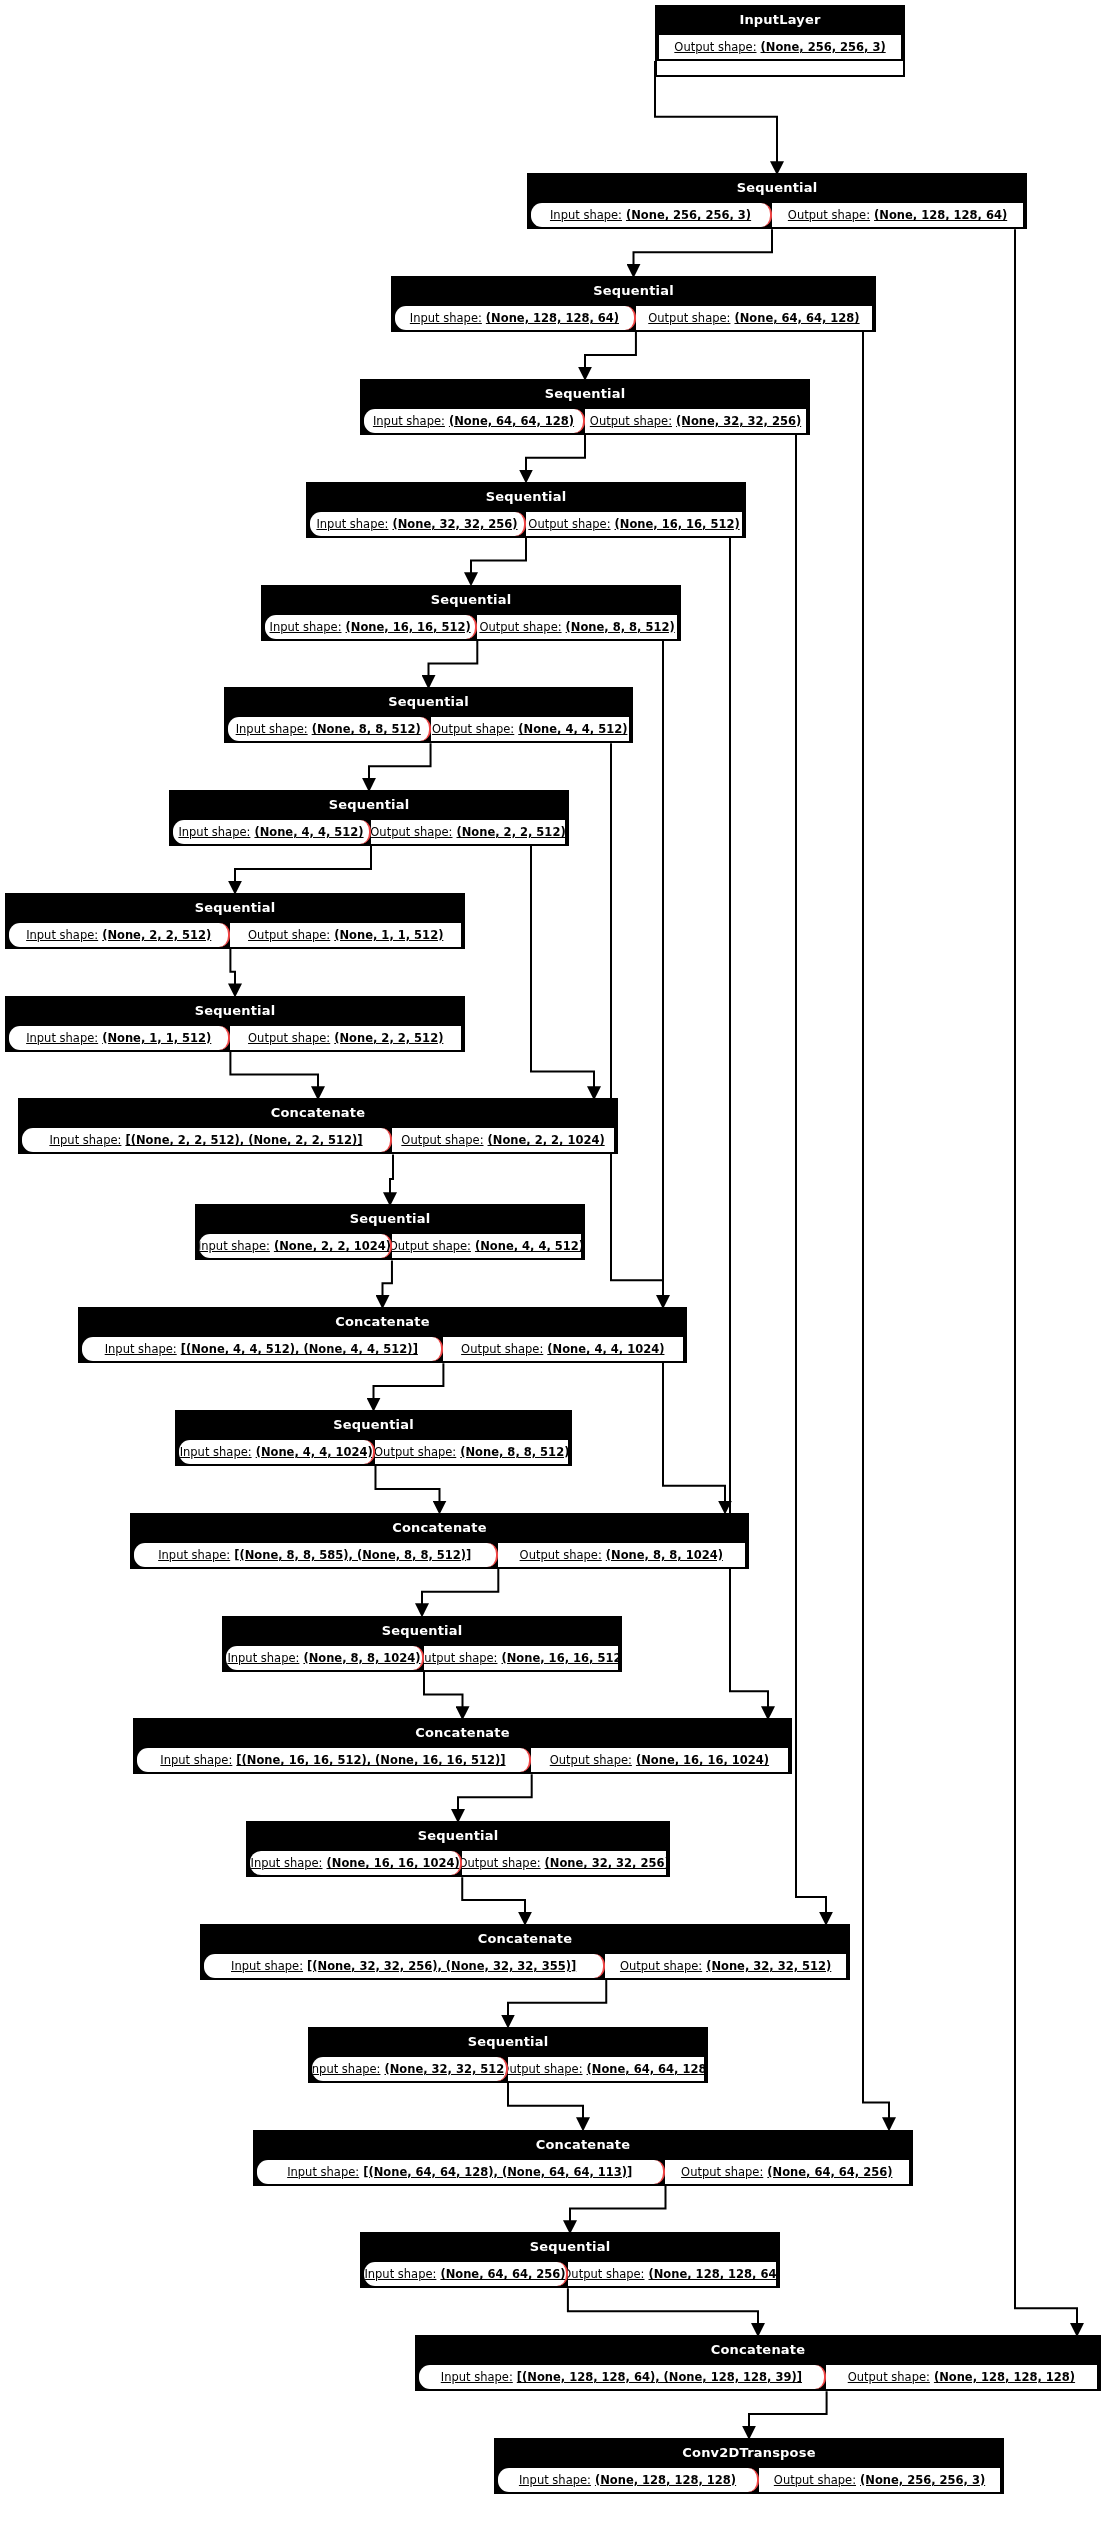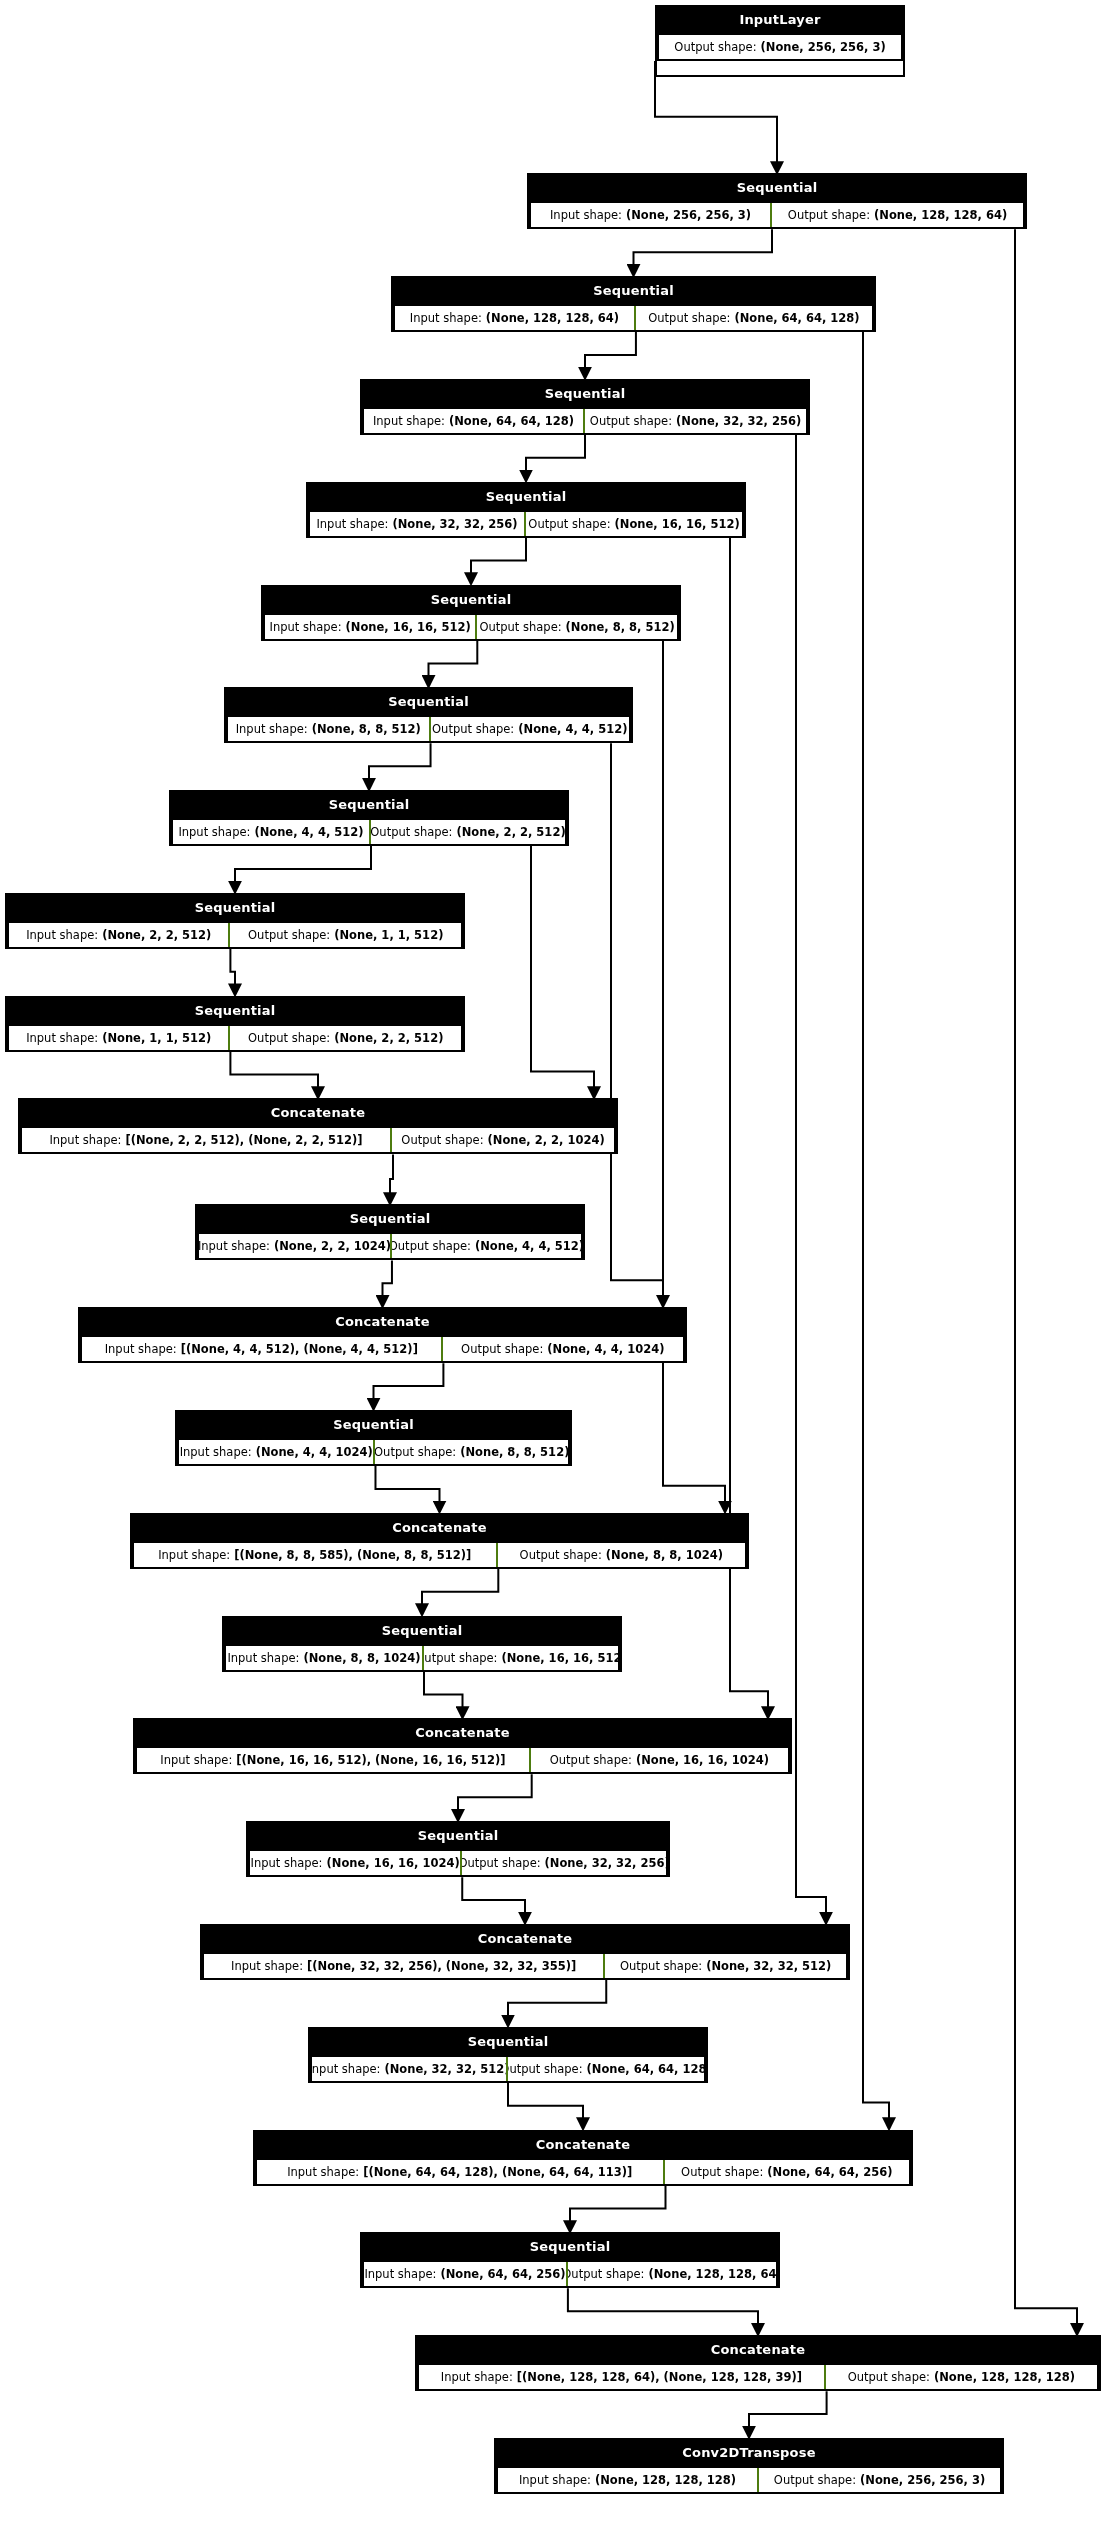--- a/index.html
+++ b/index.html
@@ -53,22 +53,23 @@
     font-size:11.5px;
     line-height:24px;
     height:24px;
     text-align:center;
     white-space:nowrap;
     overflow:hidden;
     display:flex;
     align-items:center;
     justify-content:center;
     box-sizing:border-box;
-  }
-  .node .cell.left{ border-right:2px solid #4d7c0f; }
+    text-decoration:underline;
+  }
+  .node .cell.left{ border-right:2px solid #ef4444;border-radius:11px; }
   .node .cell .lbl{ font-weight:normal; }
   .node .cell .val{ font-weight:bold; padding-left:4px; }
   .node.single .shapes .cell{ width:100%; }
 </style>
 </head>
 <body>
 
 <div id="canvas">
   <svg id="edges" viewBox="0 0 1101 2535" preserveAspectRatio="none">
     <defs>

